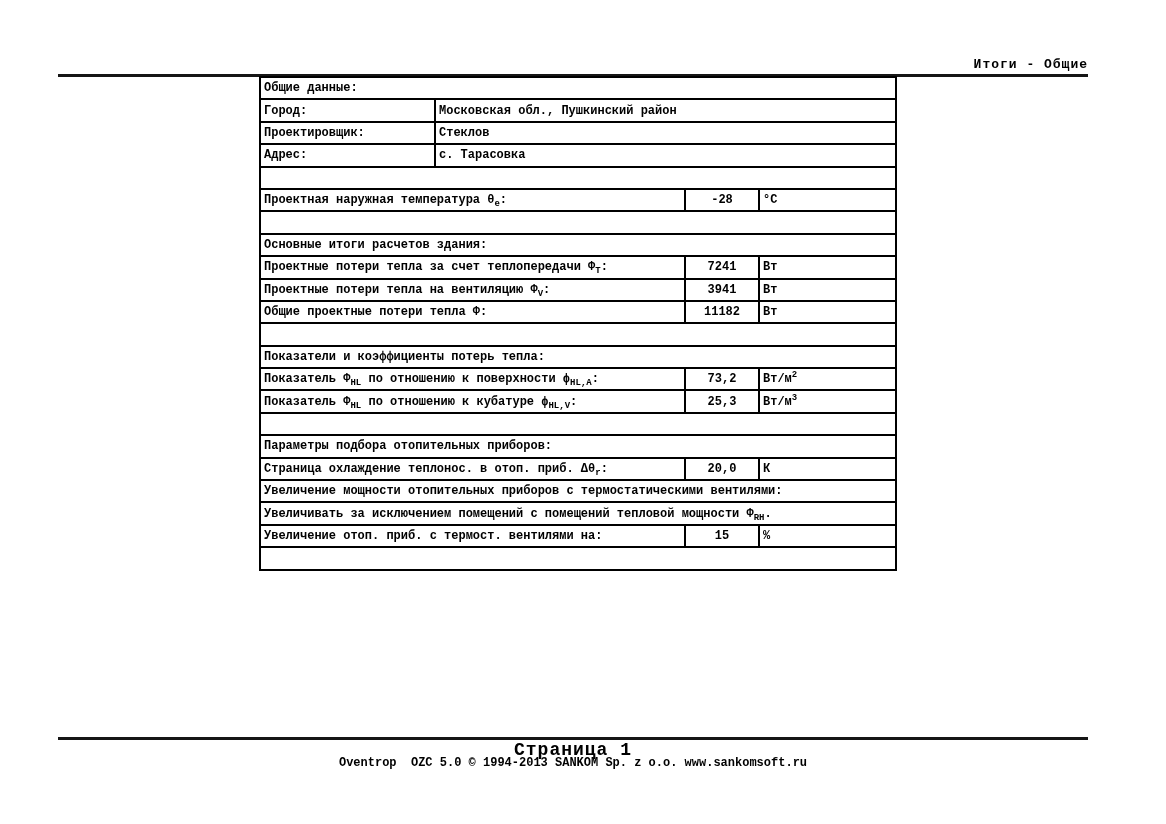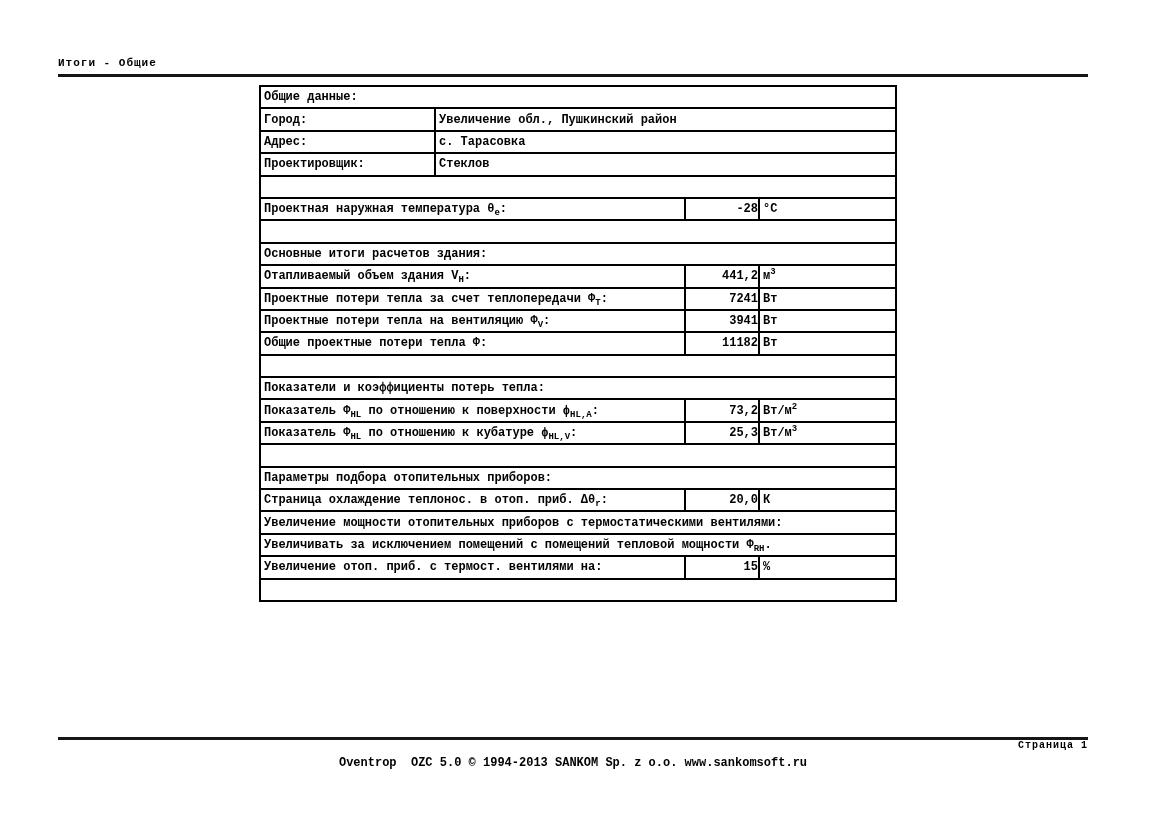--- a/index.html
+++ b/index.html
@@ -7,49 +7,49 @@
     width: 1166px; height: 824px;
     background: #ffffff;
     position: relative;
     font-family: "Liberation Mono", "DejaVu Sans Mono", monospace;
     font-weight: bold;
     color: #000000;
     overflow: hidden;
   }
   .page-title {
     position: absolute; top: 57px; left: 58px; width: 1030px;
-    text-align: left; font-size: 11px; letter-spacing: 1px;
+    text-align: right; font-size: 13px; letter-spacing: 1px;
     white-space: pre;
   }
   .rule {
     position: absolute; left: 58px; width: 1030px; height: 0;
     border-top: 3px solid #161616;
   }
   #hr-top { top: 74px; }
   #hr-bottom { top: 737px; }
-  #report-wrap { position: absolute; left: 259px; top: 85px; border-radius: 17px; }
+  #report-wrap { position: absolute; left: 259px; top: 76px; border-radius: 17px; }
   table.report {
     border-collapse: collapse; table-layout: fixed; width: 636px;
   }
   td {
     border: 2px solid #000000;
     height: 20.4px;
     padding: 0 0 0 3px;
     font-size: 12px;
     line-height: 20px;
     white-space: nowrap;
     overflow: hidden;
   }
-  td.num { text-align: right; padding: 0; position: relative; }
+  td.num { text-align: center; padding: 0; position: relative; }
   td.spacer { padding: 0; }
   sub { font-size: 9px; line-height: 0; position: relative; top: 3px; vertical-align: baseline; }
   sup { font-size: 9px; line-height: 0; position: relative; top: -5px; vertical-align: baseline; }
   .footer-page {
     position: absolute; top: 740px; left: 58px; width: 1030px;
-    text-align: right; font-size: 10px; letter-spacing: 1px;
+    text-align: center; font-size: 18px; letter-spacing: 1px;
     white-space: pre;
   }
   .footer-credit {
     position: absolute; top: 756px; left: 58px; width: 1030px;
     text-align: center; font-size: 12px;
     white-space: pre;
   }
 </style>
 </head>
 <body>
@@ -64,48 +64,43 @@
         <col style="width:250px">
         <col style="width:74px">
         <col style="width:137px">
     </colgroup>
     <tbody id="report-tbody">
         <tr>
           <td class="sec-title" colspan="4">Общие данные:</td>
         </tr>
         <tr>
           <td class="lbl">Город:</td>
-          <td class="val-text" colspan="3">Увеличение обл., Пушкинский район</td>
+          <td class="val-text" colspan="3">Московская обл., Пушкинский район</td>
+        </tr>
+        <tr>
+          <td class="lbl">Проектировщик:</td>
+          <td class="val-text" colspan="3">Стеклов</td>
         </tr>
         <tr>
           <td class="lbl">Адрес:</td>
           <td class="val-text" colspan="3">с. Тарасовка</td>
-        </tr>
-        <tr>
-          <td class="lbl">Проектировщик:</td>
-          <td class="val-text" colspan="3">Стеклов</td>
         </tr>
         <tr>
           <td class="spacer" colspan="4"></td>
         </tr>
         <tr>
           <td class="lbl" colspan="2"><span>Проектная наружная температура θ</span><sub>e</sub><span>:</span></td>
           <td class="num">-28</td>
           <td class="unit"><span>°C</span></td>
         </tr>
         <tr>
           <td class="spacer" colspan="4"></td>
         </tr>
         <tr>
           <td class="sec-title" colspan="4">Основные итоги расчетов здания:</td>
-        </tr>
-        <tr>
-          <td class="lbl" colspan="2"><span>Отапливаемый объем здания V</span><sub>H</sub><span>:</span></td>
-          <td class="num">441,2</td>
-          <td class="unit"><span>м</span><sup>3</sup></td>
         </tr>
         <tr>
           <td class="lbl" colspan="2"><span>Проектные потери тепла за счет теплопередачи Φ</span><sub>T</sub><span>:</span></td>
           <td class="num">7241</td>
           <td class="unit"><span>Вт</span></td>
         </tr>
         <tr>
           <td class="lbl" colspan="2"><span>Проектные потери тепла на вентиляцию Φ</span><sub>V</sub><span>:</span></td>
           <td class="num">3941</td>
           <td class="unit"><span>Вт</span></td>

